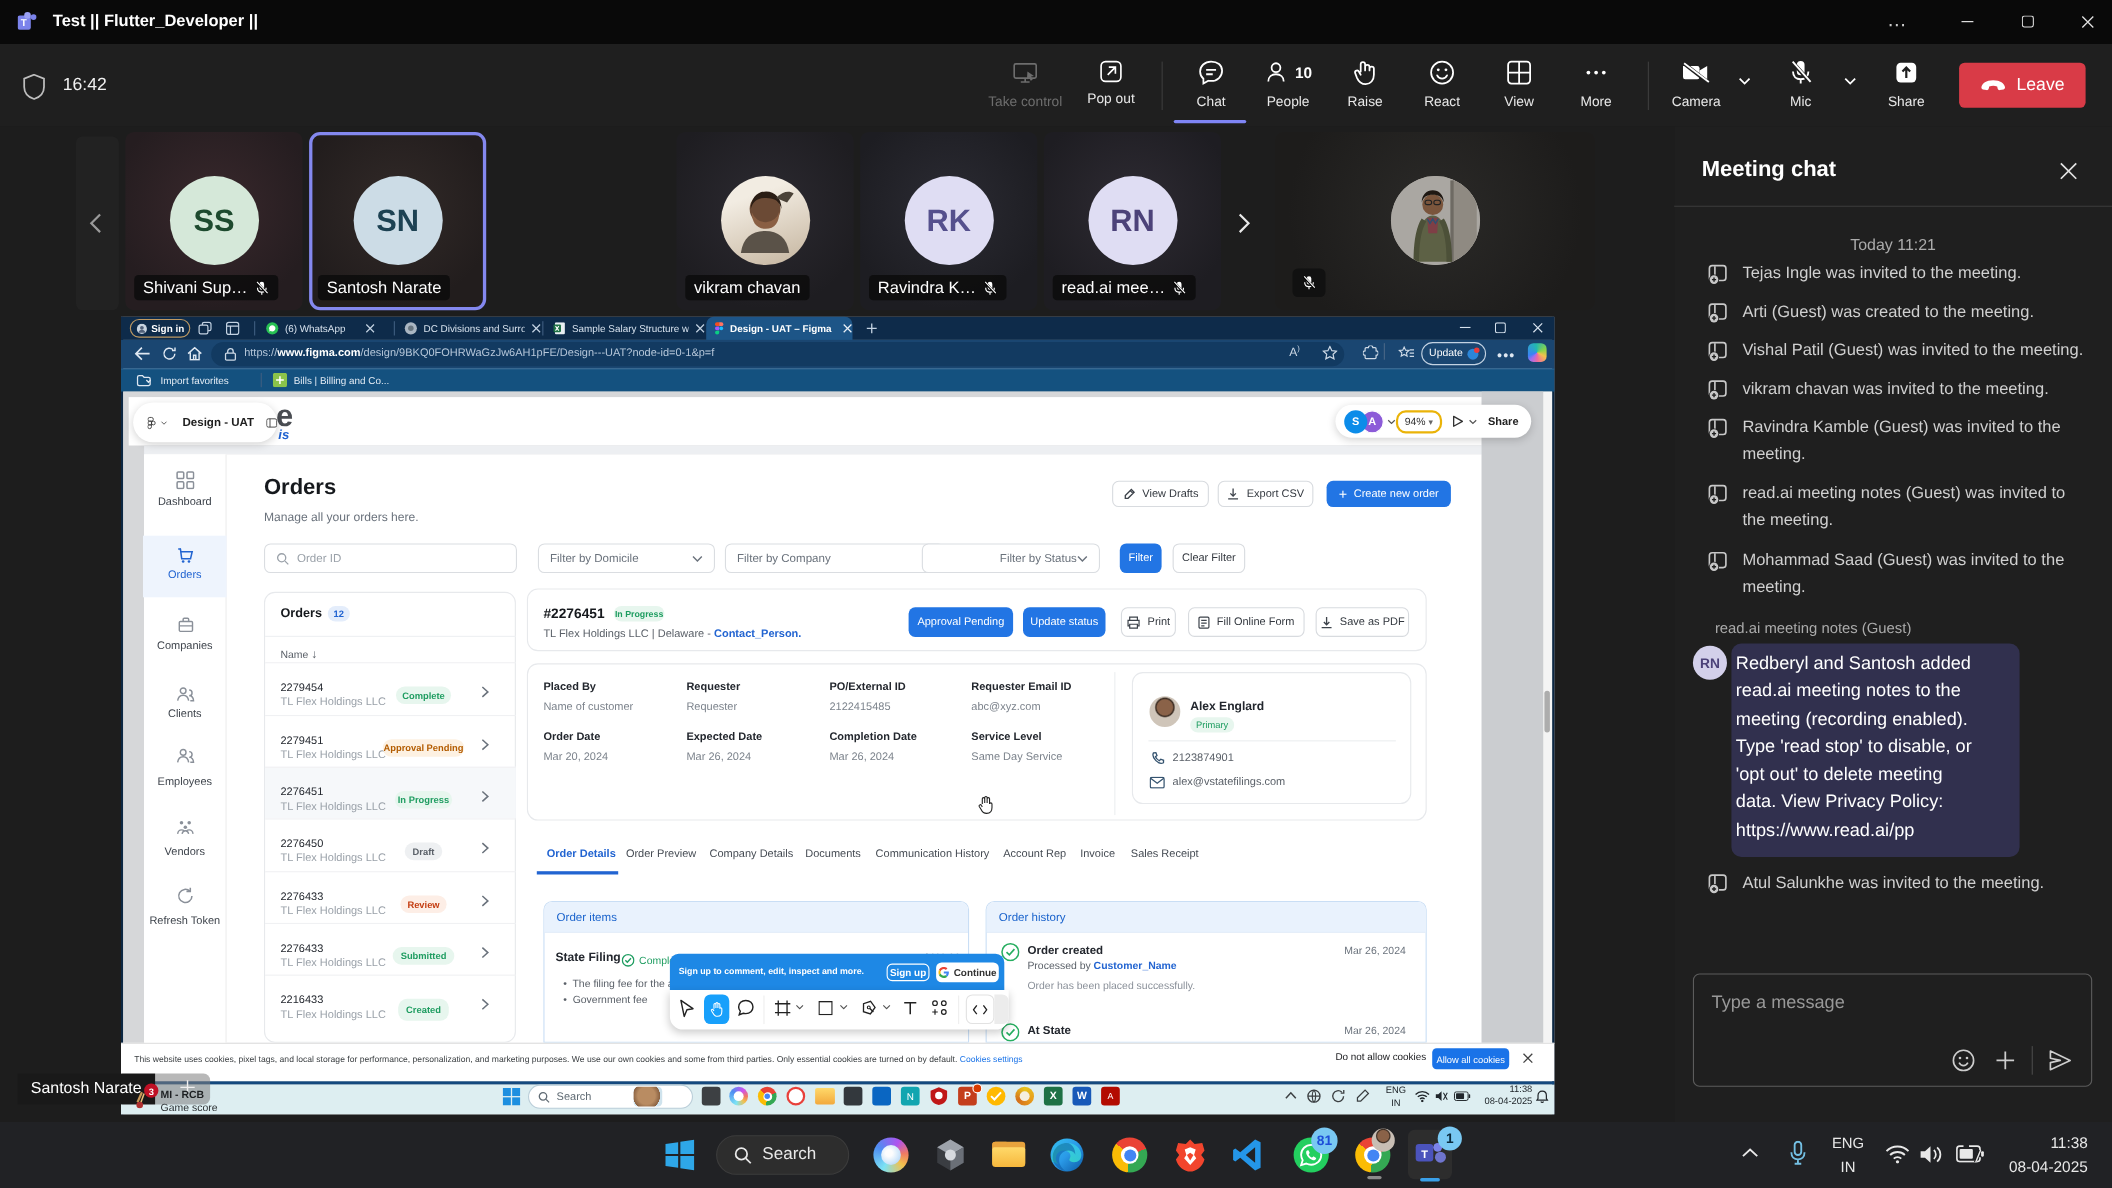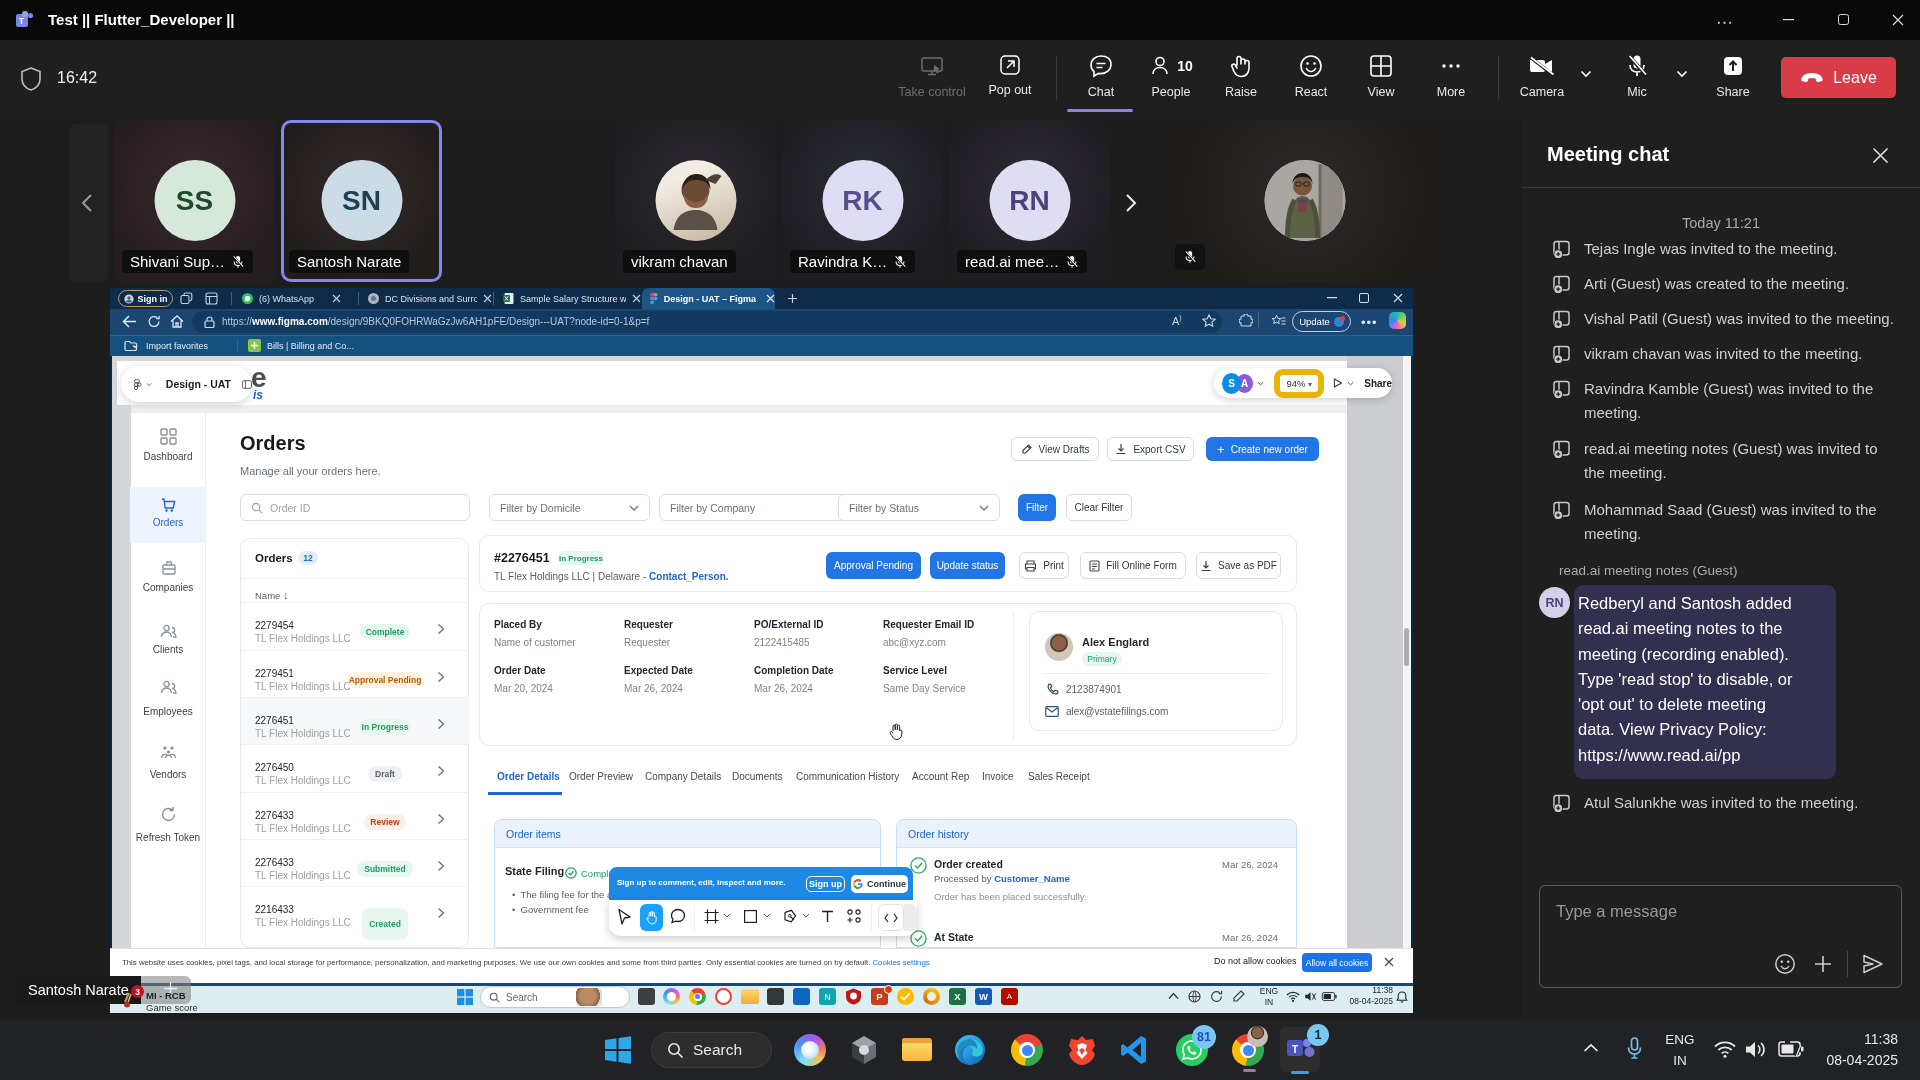--- a/index.html
+++ b/index.html
@@ -657,21 +657,21 @@
     <svg width="10" height="6" viewBox="0 0 10 6">
       <path d="M1 1 L5 5 L9 1" fill="none" stroke="#6a727c" stroke-width="1.3"></path>
     </svg>
   </div>
 <div class="a f" style="left:659px;top:494px;width:200px;height:27px;border:1px solid #dadde1;border-radius:6px;background:#fff;padding:0 10px;justify-content:space-between">
     <span style="font-size:10.5px;color:#6a727c">Filter by Company</span>
     <svg width="10" height="6" viewBox="0 0 10 6">
       <path d="M1 1 L5 5 L9 1" fill="none" stroke="#6a727c" stroke-width="1.3"></path>
     </svg>
   </div>
-<div class="a f" style="left:838px;top:494px;width:162px;height:27px;border:1px solid #dadde1;border-radius:6px;background:#fff;padding:4px 10px;justify-content:space-between">
+<div class="a f" style="left:838px;top:494px;width:162px;height:27px;border:1px solid #dadde1;border-radius:6px;background:#fff;padding:4px 10px;justify-content:flex-end">
     <span style="font-size:10.5px;color:#6a727c">Filter by Status</span>
     <svg width="10" height="6" viewBox="0 0 10 6">
       <path d="M1 1 L5 5 L9 1" fill="none" stroke="#6a727c" stroke-width="1.3"></path>
     </svg>
   </div>
 <div class="a bluebtn" style="left:1018px;top:494px;width:38px;height:27px">Filter</div>
 <div class="a btn" style="left:1066px;top:494px;width:66px;height:27px">Clear Filter</div>
 
 <div class="a" style="left:240px;top:538px;width:229px;height:410px;border:1px solid #e7e9ec;border-radius:10px;background:#fff"></div>
 <div class="a" style="left:255px;top:552px;font-size:11.5px;font-weight:bold;color:#16191d">Orders</div>
@@ -716,21 +716,21 @@
 <div class="a" style="left:241px;top:839px;width:228px;height:47px;border-top:1px solid #f0f1f3"></div>
 <div class="a" style="left:255px;top:857px;font-size:10px;color:#23272e">2276433</div>
 <div class="a" style="left:255px;top:870px;font-size:10px;color:#9aa1a9">TL Flex Holdings LLC</div>
 <div class="a f" style="left:357px;top:861px;width:56px;height:16px;border-radius:8px;background:#e7f6ee;color:#1f9d61;font-size:8.5px;font-weight:bold;justify-content:center;white-space:nowrap">Submitted</div>
 <svg class="a" style="left:437px;top:860px" width="8" height="12" viewBox="0 0 8 12">
     <path d="M1.5 1.5 L6.5 6 L1.5 10.5" fill="none" stroke="#6a727c" stroke-width="1.4"></path>
   </svg>
 <div class="a" style="left:241px;top:886px;width:228px;height:47px;border-top:1px solid #f0f1f3"></div>
 <div class="a" style="left:255px;top:904px;font-size:10px;color:#23272e">2216433</div>
 <div class="a" style="left:255px;top:917px;font-size:10px;color:#9aa1a9">TL Flex Holdings LLC</div>
-<div class="a f" style="left:362px;top:908px;width:46px;height:32px;border-radius:8px;background:#e7f6ee;color:#1f9d61;font-size:8.5px;font-weight:bold;justify-content:center;white-space:nowrap">Created</div>
+<div class="a f" style="left:362px;top:908px;width:46px;height:20px;border-radius:8px;background:#e7f6ee;color:#1f9d61;font-size:8.5px;font-weight:bold;justify-content:center;white-space:nowrap">Created</div>
 <svg class="a" style="left:437px;top:907px" width="8" height="12" viewBox="0 0 8 12">
     <path d="M1.5 1.5 L6.5 6 L1.5 10.5" fill="none" stroke="#6a727c" stroke-width="1.4"></path>
   </svg>
 
 <div class="a" style="left:479px;top:535px;width:818px;height:57px;border:1px solid #e7e9ec;border-radius:10px;background:#fff"></div>
 <div class="a" style="left:494px;top:551px;font-size:12.5px;font-weight:bold;color:#16191d">#2276451</div>
 <div class="a f" style="left:558px;top:551px;width:46px;height:14px;border-radius:7px;background:#e7f6ee;color:#1f9d61;font-size:8px;font-weight:bold;justify-content:center">In Progress</div>
 <div class="a" style="left:494px;top:571px;font-size:10px;color:#5a6068">TL Flex Holdings LLC | Delaware - <b style="color:#2264d1">Contact_Person.</b></div>
 <div class="a bluebtn" style="left:826px;top:552px;width:95px;height:27px">Approval Pending</div>
 <div class="a bluebtn" style="left:930px;top:552px;width:75px;height:27px">Update status</div>
@@ -838,21 +838,21 @@
       <rect x="0.6" y="0.6" width="11.8" height="9.8" rx="2" fill="none" stroke="#444" stroke-width="1.1"></rect>
       <path d="M4.5 0.6 V10.4" stroke="#444" stroke-width="1.1"></path>
     </svg>
 </div>
 <div class="a f" style="left:1214px;top:368px;width:178px;height:30px;background:#fff;border-radius:15px;box-shadow:0 2px 8px rgba(0,0,0,.18)">
  <div style="width:21px;height:21px;border-radius:50%;background:#0c8ce9;color:#fff;font-size:10px;font-weight:bold;display:flex;align-items:center;justify-content:center;margin-left:8px;z-index:2">S</div>
  <div style="width:21px;height:21px;border-radius:50%;background:#8c5bd8;color:#fff;font-size:10px;font-weight:bold;display:flex;align-items:center;justify-content:center;margin-left:-6px;border:1.5px solid #fff">A</div>
  <svg style="margin-left:3px" width="8" height="5" viewBox="0 0 8 5">
       <path d="M1 1 L4 4 L7 1" fill="none" stroke="#555" stroke-width="1.1"></path>
     </svg>
- <span style="margin-left:10px;font-size:9.5px;color:#333;border:6px solid #eab308;border-radius:9px;padding:3px 6px">94% <span style="font-size:8px;color:#666">▾</span></span>
+ <span style="font-size:9.5px;color:#333;border:2px solid #eab308;border-radius:9px;padding:3px 6px">94% <span style="font-size:8px;color:#666">▾</span></span>
  <svg style="margin-left:9px" width="11" height="12" viewBox="0 0 11 12">
       <path d="M1.5 1.5 L9.5 6 L1.5 10.5Z" fill="none" stroke="#333" stroke-width="1.2" stroke-linejoin="round"></path>
     </svg>
  <svg style="margin-left:4px" width="8" height="5" viewBox="0 0 8 5">
       <path d="M1 1 L4 4 L7 1" fill="none" stroke="#555" stroke-width="1.1"></path>
     </svg>
  <span style="margin-left:10px;font-size:10px;font-weight:bold;color:#222">Share</span>
 </div>
 
 <div class="a" style="left:609px;top:867px;width:304px;height:33px;background:#1e88e5;border-radius:8px 8px 0 0"></div>

